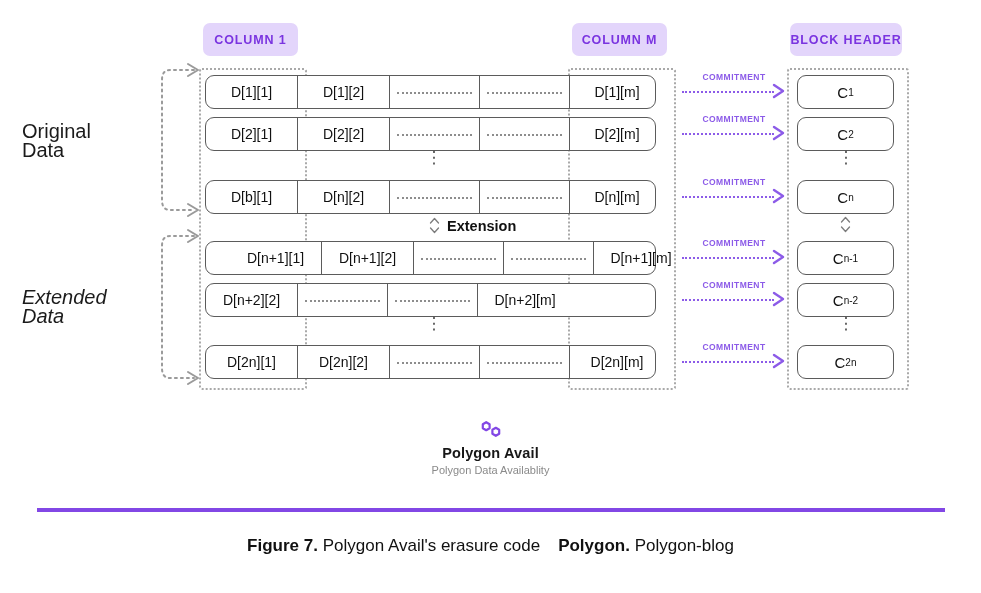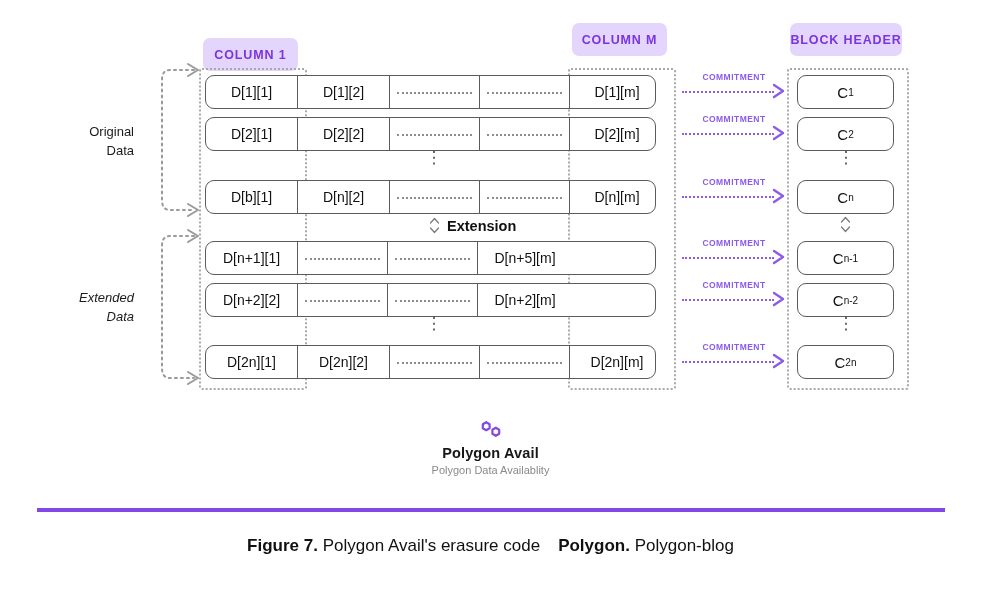--- a/index.html
+++ b/index.html
@@ -11,37 +11,37 @@
   .diagram{position:absolute;left:0;top:0;width:981px;height:510px;}
 
   
   .badge{
     position:absolute;height:33px;border-radius:7px;
     background:#E3D5FB;color:#7A34E0;
     font-size:12.5px;font-weight:bold;letter-spacing:.07em;
     display:flex;align-items:center;justify-content:center;
     white-space:nowrap;
   }
-  #badge-col1{left:203px;top:38px;width:95px;}
+  #badge-col1{left:203px;top:23px;width:95px;}
   #badge-colm{left:572px;top:23px;width:95px;}
   #badge-header{left:790px;top:23px;width:112px;}
 
   
   .dotgroup{
     position:absolute;border:2px dotted #a9a9a9;border-radius:3px;
     background:transparent;pointer-events:none;
   }
   #grp-col1{left:199px;top:68px;width:104px;height:318px;}
   #grp-colm{left:568px;top:68px;width:104px;height:318px;}
   #grp-header{left:787px;top:68px;width:118px;height:318px;}
 
   
   .side-label{
-    position:absolute;width:112px;text-align:right;
-    font-size:13px;line-height:19px;color:#1b1b1b;
+    position:absolute;width:112px;text-align:left;
+    font-size:20px;line-height:19px;color:#1b1b1b;
   }
   #label-original{left:22px;top:122px;}
   #label-extended{left:22px;top:288px;font-style:italic;}
 
   
   .brace{position:absolute;}
 
   
   .row{
     position:absolute;left:205px;width:451px;height:34px;
@@ -182,25 +182,26 @@
   </div>
 
   <div class="extension" style="left:428px;top:217px;">
     <svg class="ud-icon" viewBox="0 0 13 17">
       <path d="M2.5 6 L6.5 1.5 L10.5 6" fill="none" stroke="#7c7c7c" stroke-width="1.3" stroke-linecap="round" stroke-linejoin="round"></path>
       <path d="M2.5 11 L6.5 15.5 L10.5 11" fill="none" stroke="#7c7c7c" stroke-width="1.3" stroke-linecap="round" stroke-linejoin="round"></path>
     </svg>
     <span>Extension</span>
   </div>
 
-  <div class="row" style="top:241px;">
+  <div class="row" style="top:241px;padding-left:24px;">
     <div class="cell c1">D[n+1][1]</div>
-    <div class="cell c3 empty"></div>
-    <div class="cell c4 empty"></div>
-    <div class="cell c5">D[n+5][m]</div>
+    <div class="cell c2">D[n+1][2]</div>
+    <div class="cell c3 empty"></div>
+    <div class="cell c4 empty"></div>
+    <div class="cell c5">D[n+1][m]</div>
   </div>
 
   <div class="row" style="top:283px;">
     <div class="cell c2">D[n+2][2]</div>
     <div class="cell c3 empty"></div>
     <div class="cell c4 empty"></div>
     <div class="cell c5">D[n+2][m]</div>
   </div>
 
   <div class="vdots" style="left:424px;top:318px;">⋮</div>

